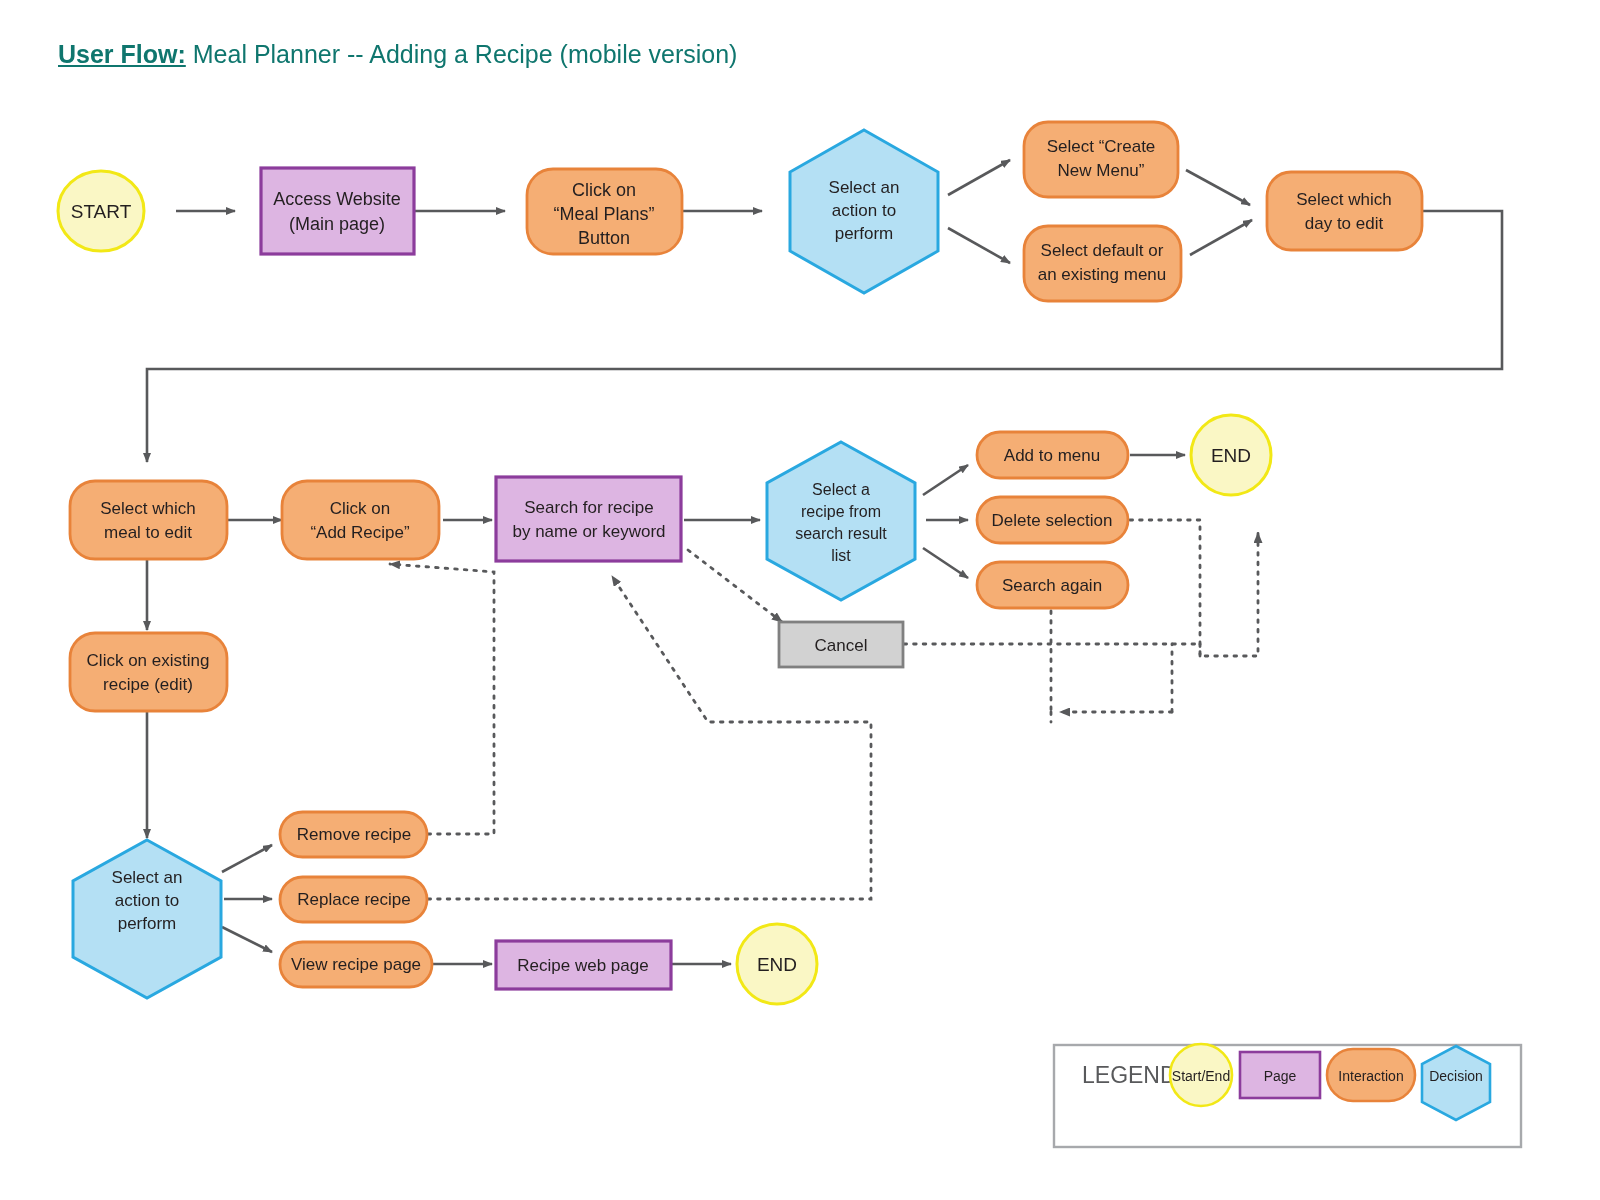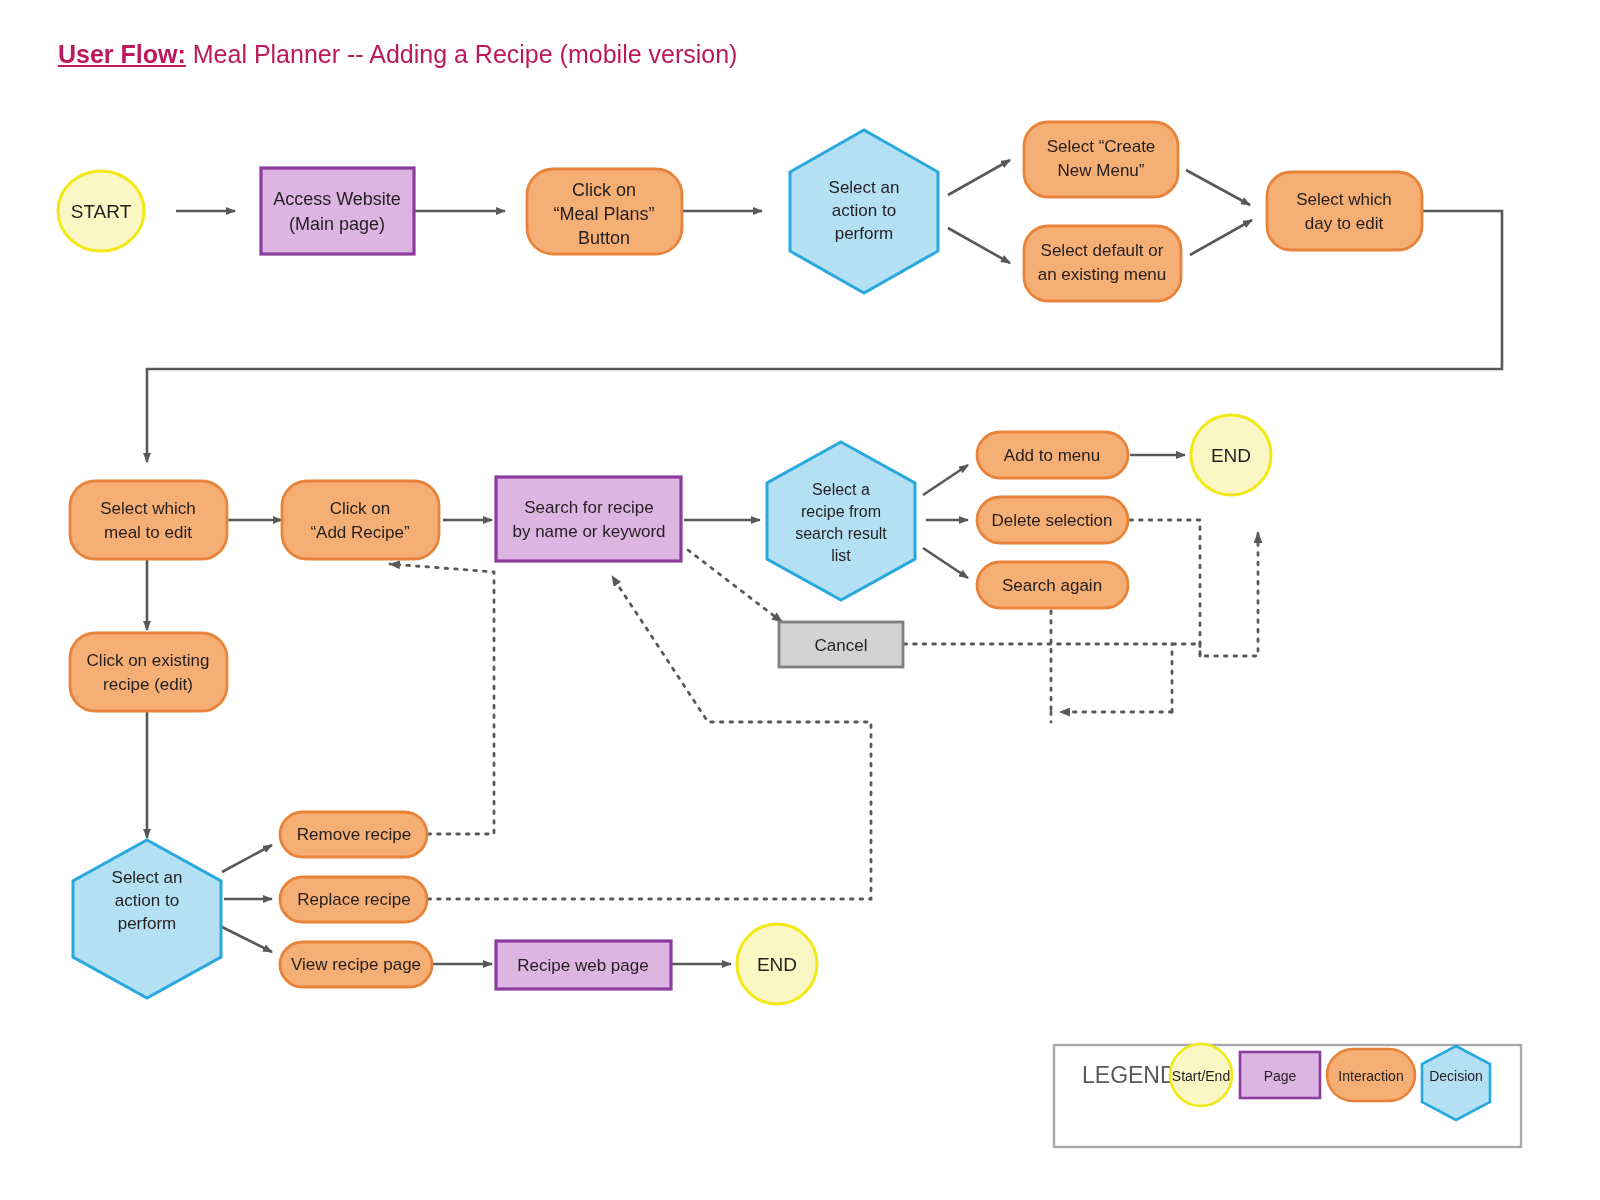--- a/index.html
+++ b/index.html
@@ -1,18 +1,18 @@
 <!DOCTYPE html>
 <html><head>
 <meta charset="utf-8">
 <style>
   html,body{margin:0;padding:0;background:#ffffff;}
   body{width:1600px;height:1200px;font-family:"Liberation Sans",sans-serif;overflow:hidden;}
   #stage{position:relative;width:1600px;height:1200px;background:#fff;}
-  #title{position:absolute;left:58px;top:40px;font-size:25px;color:#be185d;white-space:nowrap;}
+  #title{position:absolute;left:58px;top:40px;font-size:25px;color:#0f766e;white-space:nowrap;}
   #title .lead{font-weight:bold;text-decoration:underline;}
   #title .rest{font-weight:normal;}
   svg{position:absolute;left:0;top:0;width:1600px;height:1200px;}
   .nodeLabel{font-family:"Liberation Sans",sans-serif;fill:#231f20;text-anchor:middle;}
   .legendTitle{font-family:"Liberation Sans",sans-serif;fill:#58595b;font-size:23px;}
 </style>
 </head>
 <body>
 
 <div id="stage">

